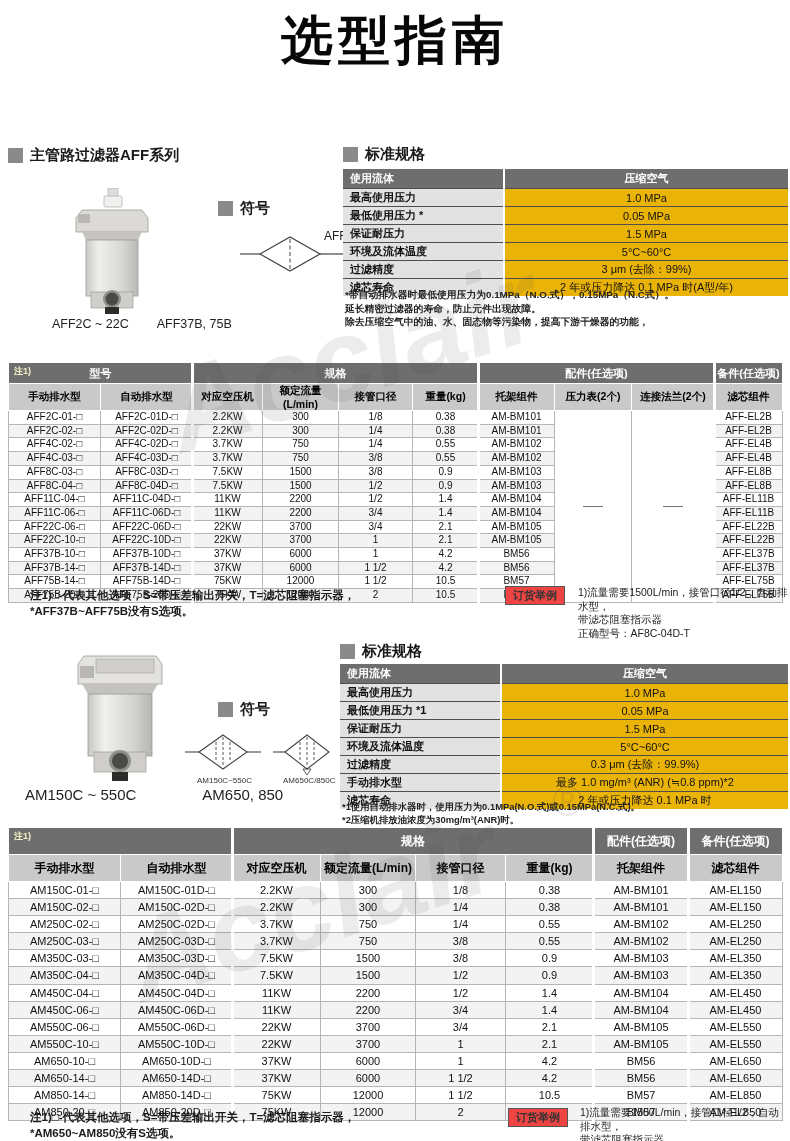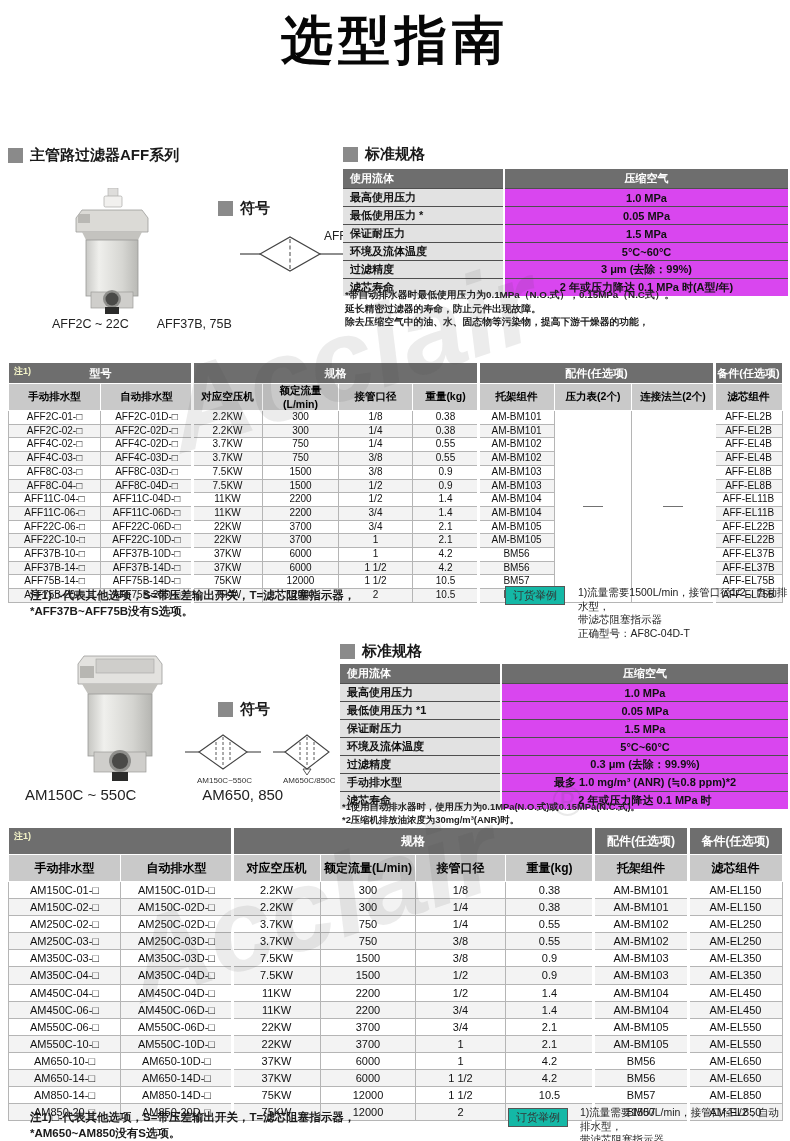--- a/index.html
+++ b/index.html
@@ -12,21 +12,21 @@
   .sec-head{display:flex;align-items:center;gap:7px;font-size:15px;font-weight:bold;color:#1a1a1a;}
   .sq{width:15px;height:15px;background:var(--c-square,#8a8a8a);flex:0 0 auto;}
   
   table.spec{border-collapse:collapse;width:100%;font-size:11px;color:#111;}
   table.spec th{background:var(--c-dark,#757575);color:#fff;font-weight:bold;text-align:left;
                 padding:2px 7px;font-size:11px;}
   table.spec th.val{text-align:center;border-left:2px solid #fff;}
   table.spec td{border-top:1px solid #4f4f4f;padding:1px 7px;height:14px;margin-left:32px;}
   table.spec td.lbl{background:var(--c-speclabel,#e2e2e2);font-weight:bold;width:146px;
                     border-right:2px solid #fff;}
-  table.spec td.v{text-align:center;background:#d946ef;font-weight:bold;}
+  table.spec td.v{text-align:center;background:#eab308;}
   .spec-notes{font-size:9.8px;font-weight:bold;line-height:1.38;color:#222;}
   
   .tblwrap{position:absolute;}
   table.big{border-collapse:collapse;width:100%;text-align:center;table-layout:fixed;
             border:1px solid #777;}
   table.big th{border:1px solid #fff;padding:0 2px;}
   table.big th.grp{background:var(--c-dark,#6e6e6e);color:#fff;font-weight:bold;position:relative;}
   table.big th.sub{background:var(--c-subheader,#c9c9c9);color:#000;font-weight:bold;}
   table.big td{border:1px solid #b5b5b5;padding:0 2px;background:#fff;overflow:hidden;
                white-space:nowrap;}
@@ -35,22 +35,22 @@
   .noteref{position:absolute;left:5px;top:2px;font-size:9px;font-weight:bold;color:#f4f4c8;}
   #t1 .grp{height:20px;font-size:11px;}
   #t1 .sub{height:21px;font-size:10.5px;}
   #t1 td{height:12.7px;line-height:12.7px;font-size:10px;}
   #t2 .grp{height:26px;font-size:12px;}
   #t2 .sub{height:26px;font-size:12px;}
   #t2 td{height:16.1px;line-height:16.1px;font-size:11px;}
   .vgap{position:absolute;top:0;bottom:0;width:3px;background:#fff;}
   
   .tbl-notes{font-size:11.5px;font-weight:bold;line-height:1.35;color:#1a1a1a;}
-  .order-label{border:1.5px solid #555;padding:1px 7px;font-size:11px;font-weight:normal;
-               color:#333;background:#14b8a6;display:inline-block;}
+  .order-label{border:1.5px solid #555;padding:1px 7px;font-size:11px;font-weight:bold;
+               color:#333;background:#ef4444;display:inline-block;}
   .order-text{font-size:10.5px;line-height:1.3;color:#222;}
   
   .cap-aff{font-size:12.5px;color:#222;display:flex;gap:28px;margin-left:24px;}
   .model-label{font-size:13.5px;font-weight:bold;color:#111;}
   .cap-am{font-size:15px;color:#222;display:flex;gap:66px;}
   .desc-am{font-size:13.5px;font-weight:bold;color:#222;}
   .sym-label{font-size:8px;fill:#333;}
   
   .wm{position:absolute;font-style:italic;font-weight:bold;color:rgba(70,70,70,0.10);
       transform:rotate(-18deg);font-size:115px;white-space:nowrap;pointer-events:none;z-index:5;}

